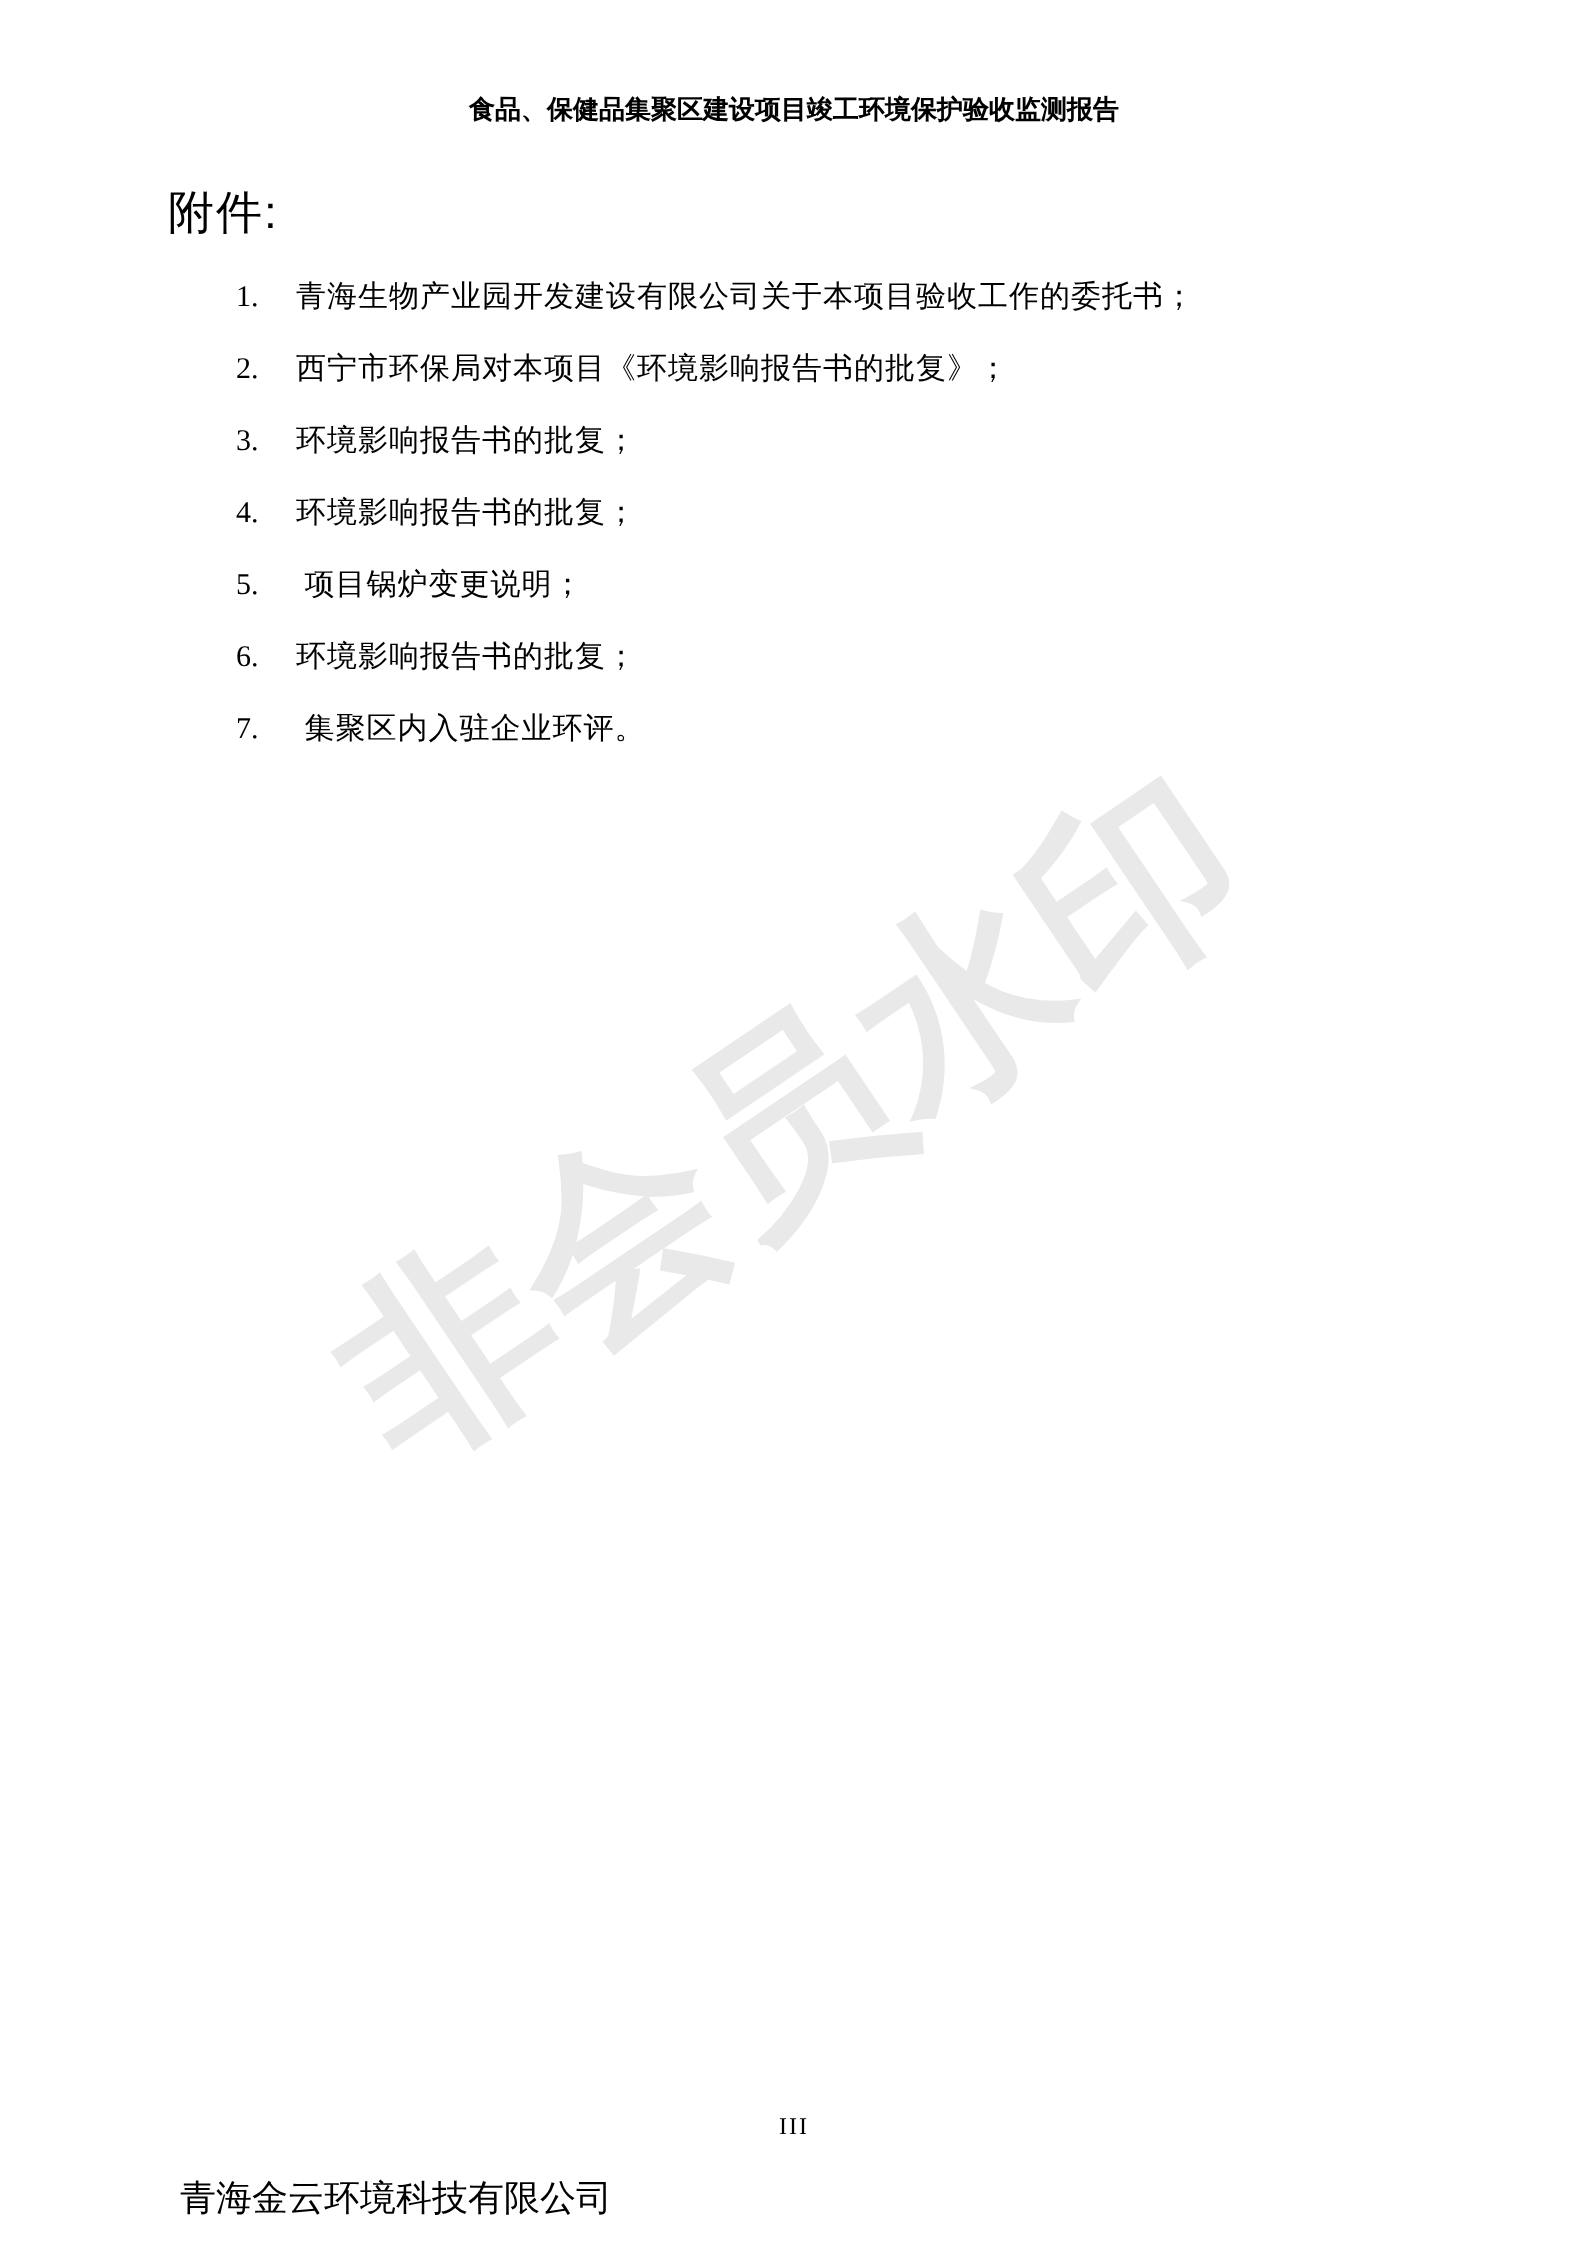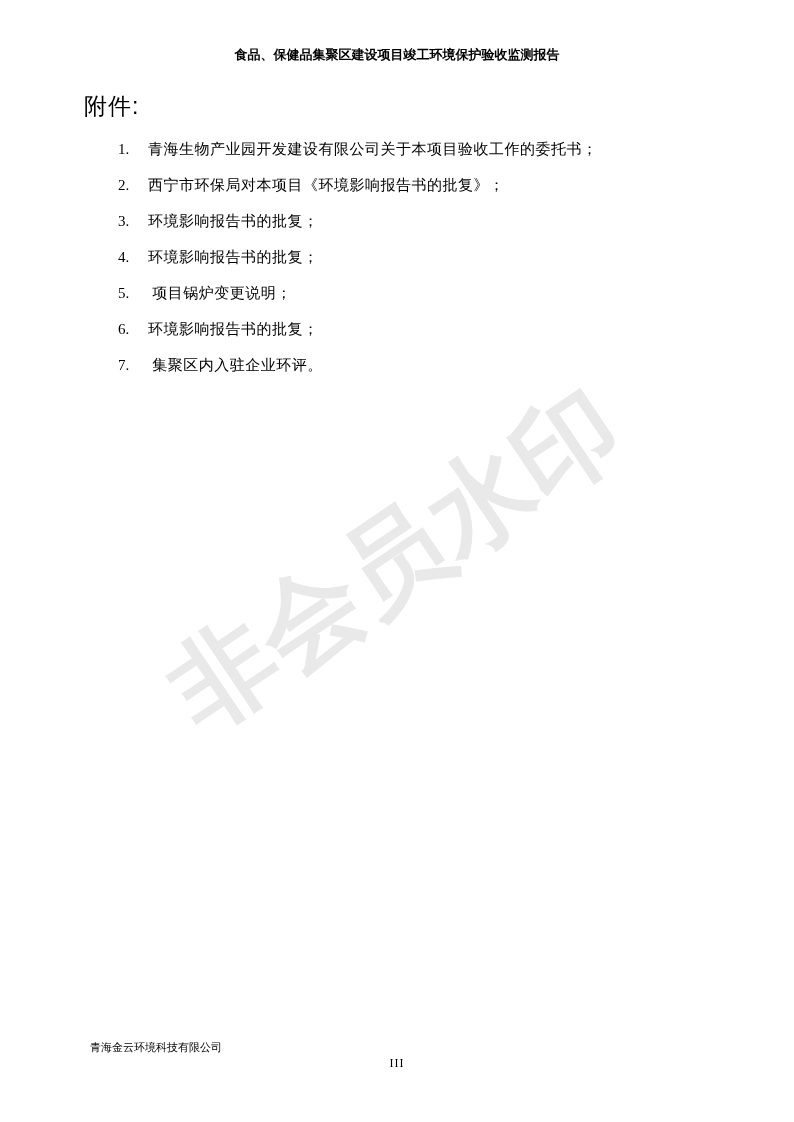--- a/index.html
+++ b/index.html
@@ -75,25 +75,25 @@
     flex: none;
     width: 30px;
     font-family: "Liberation Serif", "DejaVu Serif", serif;
   }
   .attach-item .txt {
     white-space: pre-wrap;
     letter-spacing: 0.5px;
   }
   .footer-company {
     position: absolute;
-    top: 1040px;
+    top: 1092px;
     left: 90px;
     font-family: "Liberation Sans", "DejaVu Sans", sans-serif;
     font-weight: 400;
-    font-size: 11px;
+    font-size: 18px;
     line-height: 15px;
   }
   .page-number {
     position: absolute;
     top: 1056px;
     left: 0;
     width: 100%;
     text-align: center;
     font-family: "Liberation Serif", "DejaVu Serif", serif;
     font-size: 12px;

